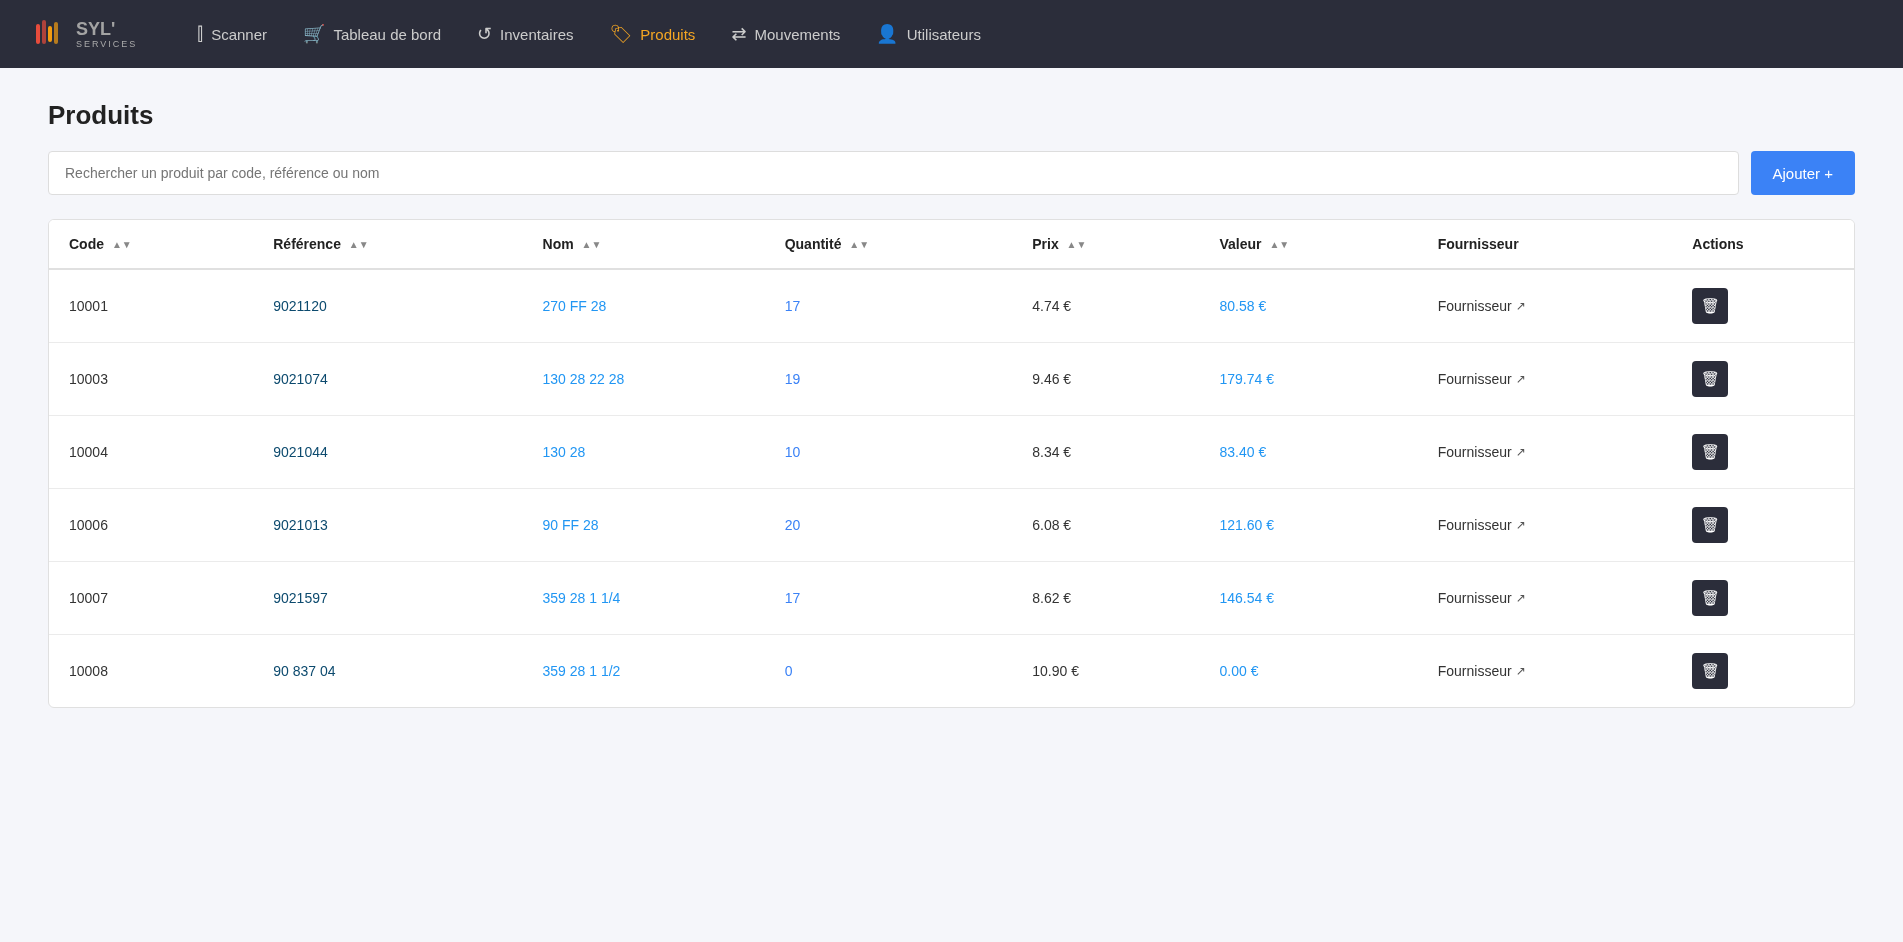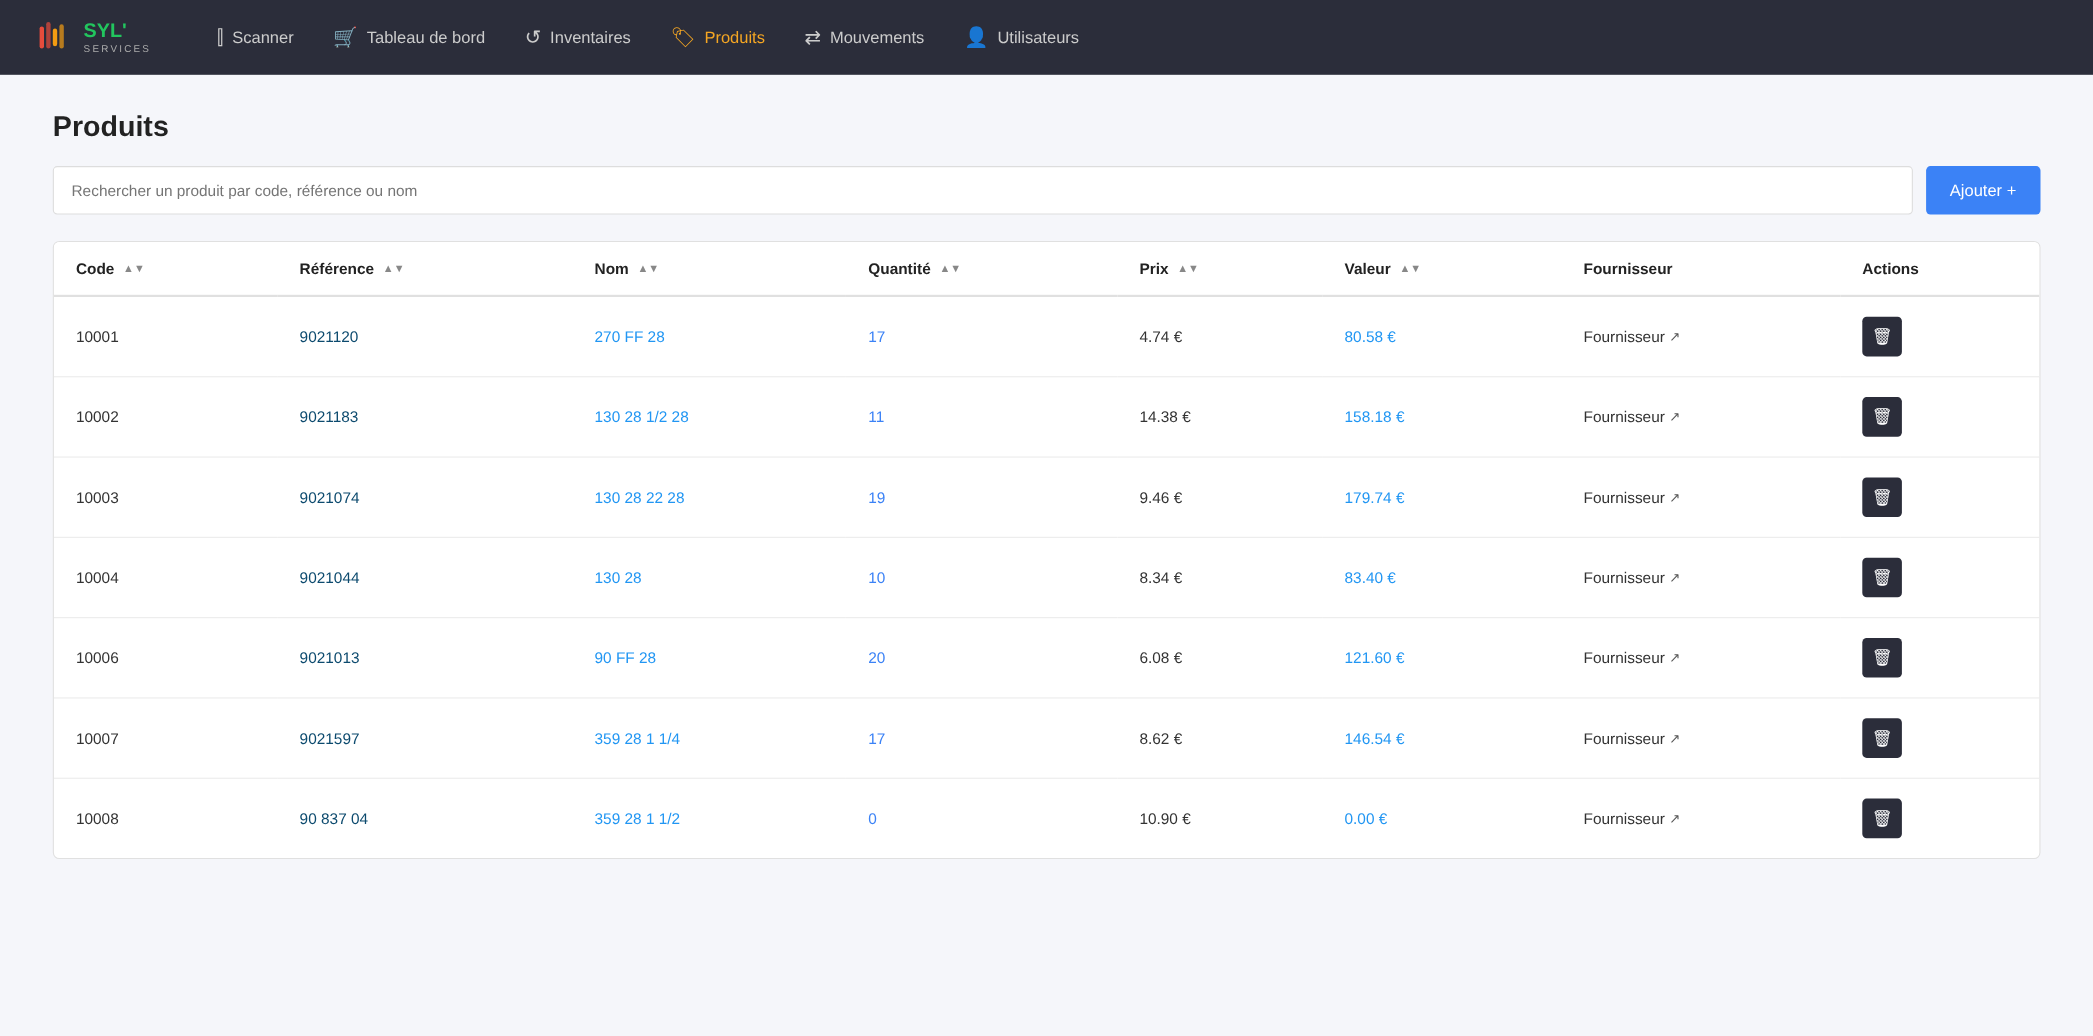--- a/index.html
+++ b/index.html
@@ -17,21 +17,21 @@
       display: flex;
       align-items: center;
       margin-right: 60px;
     }
     .logo-icon {
       width: 36px;
       height: 36px;
       margin-right: 8px;
     }
     .logo-text {
-      color: #22c55e;
+      color: #a3a3a3;
       font-size: 18px;
       font-weight: 700;
       line-height: 1;
     }
     .logo-sub {
       color: #aaa;
       font-size: 9px;
       font-weight: 400;
       letter-spacing: 2px;
       display: block;
@@ -283,39 +283,20 @@
           <span class="ext-link-icon">↗</span>
         </span>
       </td>
       <td class="actions">
         <button class="delete-btn" title="Supprimer">
           <span>🗑</span>
         </button>
       </td>
     </tr>
           <tr>
-      <td class="code">10002</td>
-      <td class="reference">9021183</td>
-      <td class="name">130 28 1/2 28</td>
-      <td class="quantity">11</td>
-      <td class="price">14.38 €</td>
-      <td class="value">158.18 €</td>
-      <td class="supplier">
-        <span class="supplier-link">
-          Fournisseur
-          <span class="ext-link-icon">↗</span>
-        </span>
-      </td>
-      <td class="actions">
-        <button class="delete-btn" title="Supprimer">
-          <span>🗑</span>
-        </button>
-      </td>
-    </tr>
-          <tr>
       <td class="code">10003</td>
       <td class="reference">9021074</td>
       <td class="name">130 28 22 28</td>
       <td class="quantity">19</td>
       <td class="price">9.46 €</td>
       <td class="value">179.74 €</td>
       <td class="supplier">
         <span class="supplier-link">
           Fournisseur
           <span class="ext-link-icon">↗</span>

